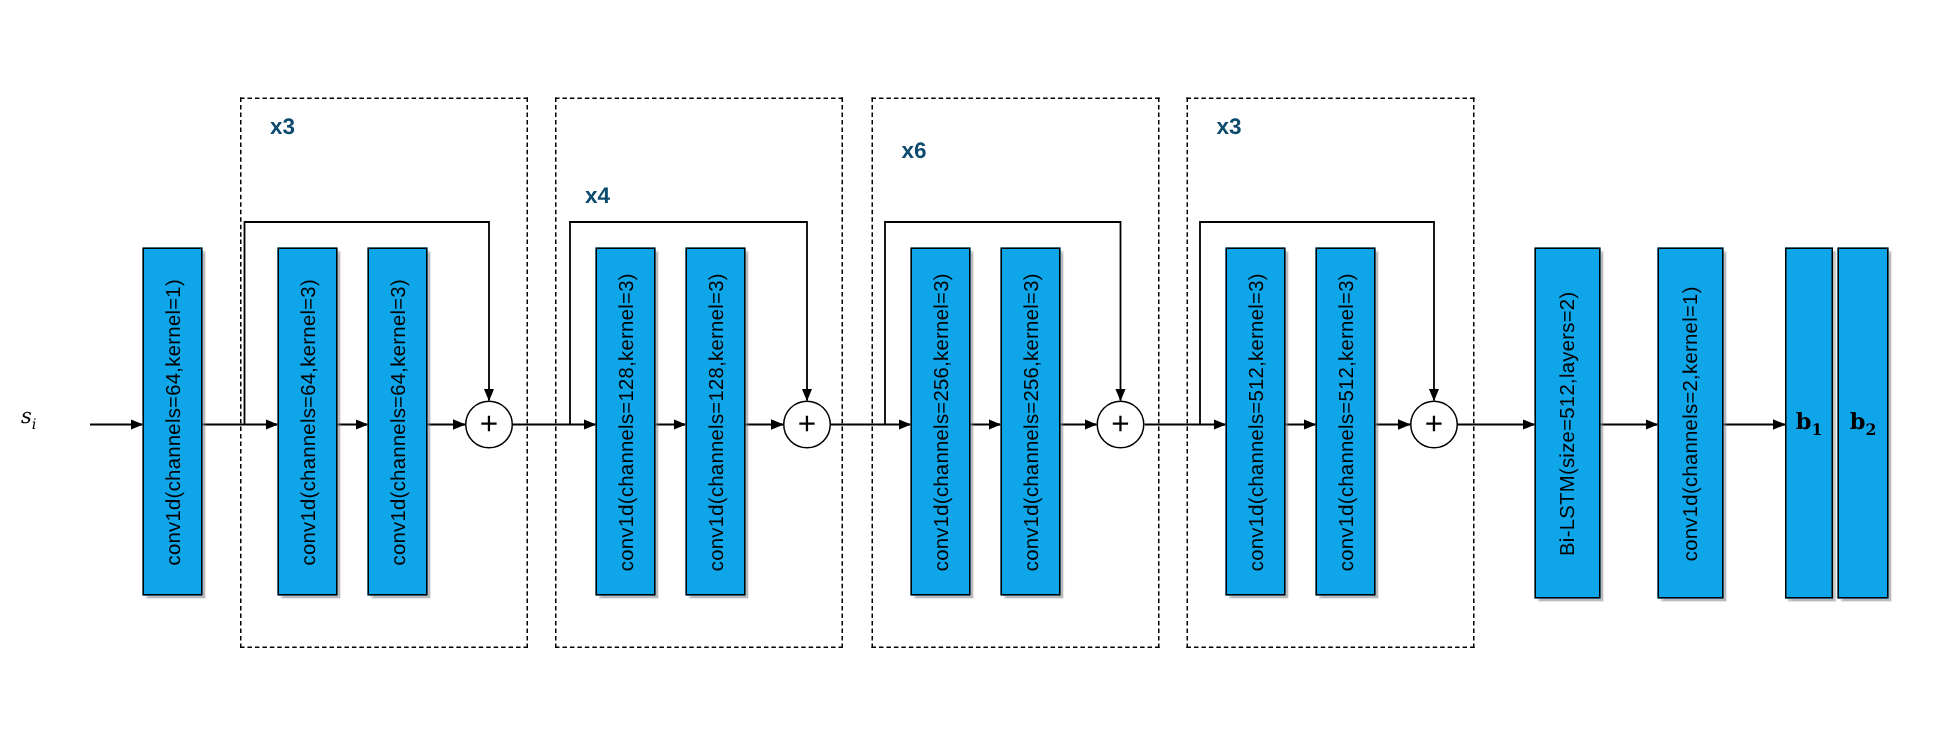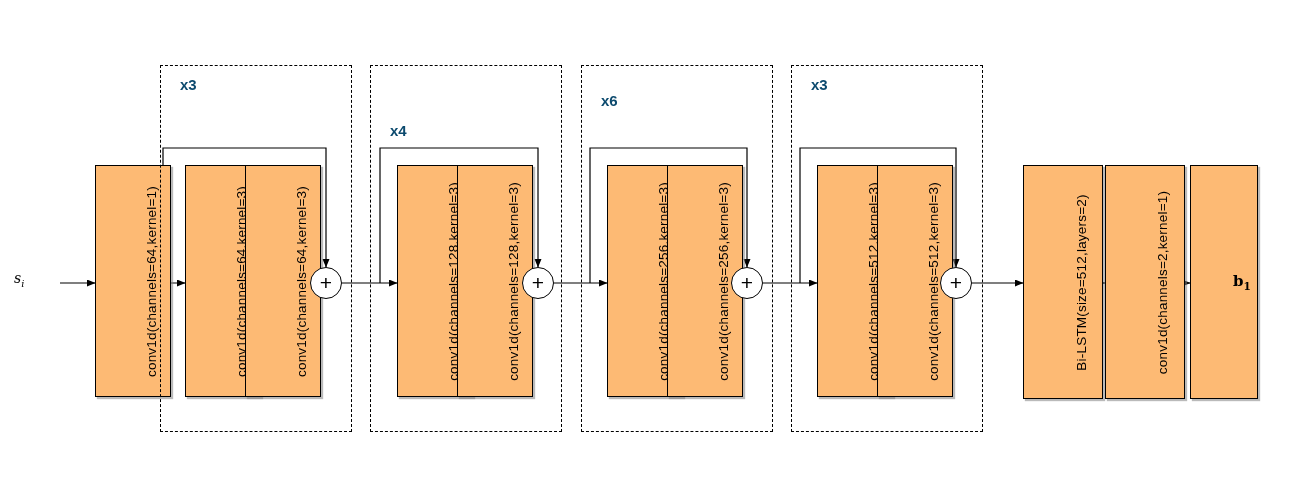--- a/index.html
+++ b/index.html
@@ -2,23 +2,23 @@
 <html><head>
 <meta charset="utf-8">
 <style>
   html,body{margin:0;padding:0;background:#ffffff;}
   #canvas{
     position:relative;width:1300px;height:500px;background:#ffffff;
     font-family:"Liberation Sans",sans-serif;overflow:hidden;
   }
   #wires{position:absolute;left:0;top:0;width:1300px;height:500px;}
   .node{
-    position:absolute;background:#fdba74;border:1px solid #000000;
+    position:absolute;background:#0ea5e9;border:1px solid #000000;
     box-shadow:2px 2px 1px rgba(130,130,130,0.55);
-    display:flex;align-items:center;justify-content:center;padding-left:36px;
+    display:flex;align-items:center;justify-content:center;
   }
   .vtext{
     white-space:nowrap;transform:rotate(-90deg);
     font-size:13.5px;color:#000000;letter-spacing:0.2px;
   }
   .group{
     position:absolute;border:1px dashed #000000;background:transparent;
   }
   .repeat-label{
     position:absolute;font-weight:bold;font-size:15px;color:#0c4a6e;
@@ -132,14 +132,17 @@
     <span class="vtext">Bi-LSTM(size=512,layers=2)</span>
   </div>
 
   <div class="node" style="left:1105px;top:165px;width:42px;height:232px;">
     <span class="vtext">conv1d(channels=2,kernel=1)</span>
   </div>
 
   <div class="node" style="left:1190px;top:165px;width:30px;height:232px;">
     <span class="math-label out-label" style="position:static;"><span>b</span><sub>1</sub></span>
   </div>
+  <div class="node" style="left:1225px;top:165px;width:32px;height:232px;">
+    <span class="math-label out-label" style="position:static;"><span>b</span><sub>2</sub></span>
+  </div>
 
 </div>
 
 </body></html>

